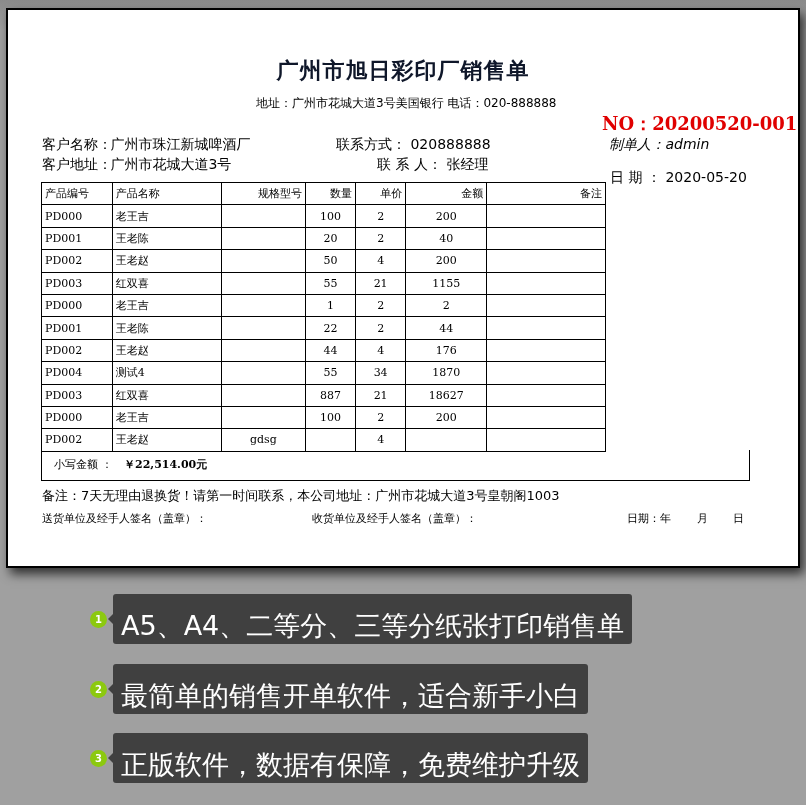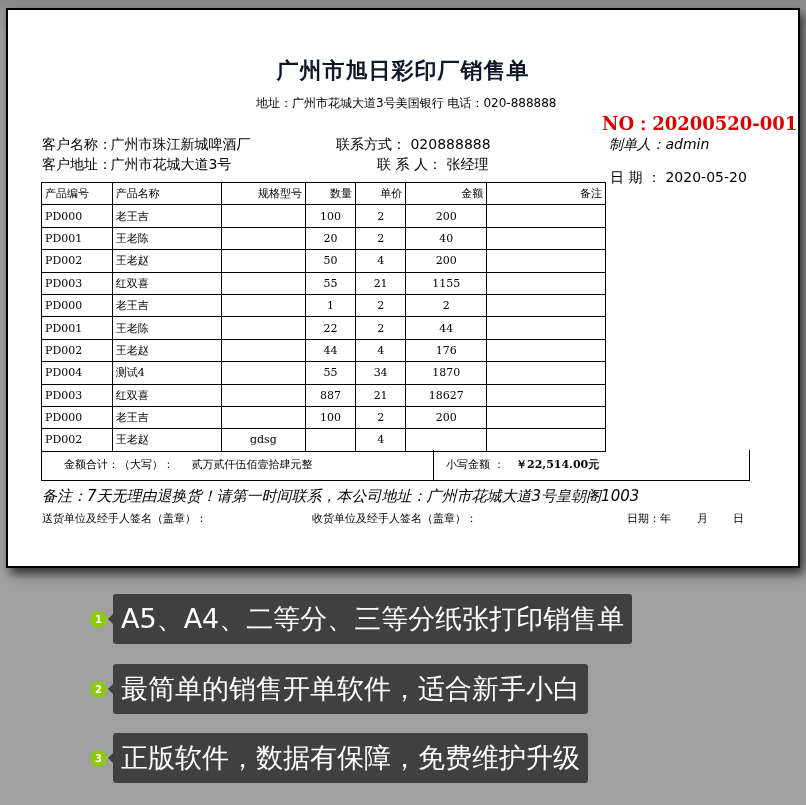--- a/index.html
+++ b/index.html
@@ -46,33 +46,33 @@
   table.items th.left { text-align: left; }
   td.c { text-align: center; margin-left: 36px; }
   td.l { text-align: left; }
   .totals {
     position: absolute; left: 41px; top: 450px; width: 709px; height: 31px;
     border: 1.5px solid #000; border-top: none; display: flex; font-size: 11px;
   }
   .totals .big { width: 392px; border-right: 1.5px solid #000; padding-left: 22px; line-height: 30px; }
   .totals .small { flex: 1; padding-left: 12px; line-height: 30px; }
   .totals .amt { font-weight: bold; font-family: "DejaVu Serif", serif; margin-left: 8px; }
-  .note { position: absolute; left: 42px; top: 487px; font-size: 15px; font-style: italic; }
+  .note { position: absolute; left: 42px; top: 487px; font-size: 13px; }
   .sig { position: absolute; top: 511px; font-size: 11px; white-space: nowrap; }
   .feature {
     position: absolute; left: 90px; height: 50px; display: flex; align-items: center;
   }
   .badge {
     width: 17px; height: 17px; border-radius: 50%; background: #8cc90f; color: #fff;
     font-size: 10px; font-weight: bold; text-align: center; line-height: 17px;
     margin-right: 6px;
   }
   .pill {
     position: relative; background: #404040; color: #fff; border-radius: 3px;
-    height: 50px; line-height: 50px; padding: 0 8px; font-size: 27px;
+    height: 50px; line-height: 50px; padding: 7px 8px; font-size: 27px;
   }
   .pill::before {
     content: ""; position: absolute; left: -5px; top: 20px;
     border-right: 5px solid #404040; border-top: 5px solid transparent; border-bottom: 5px solid transparent;
   }
 </style>
 </head>
 <body>
 
 <div class="bg-top"></div>
@@ -227,24 +227,20 @@
         <td class="c">gdsg</td>
         <td class="c"></td>
         <td class="c">4</td>
         <td class="c"></td>
         <td class="l"></td>
       </tr>
     </tbody>
 </table>
 
 <div class="totals">
-  <div class="big">
-    <span>金额合计：（大写）：</span>
-    <span style="margin-left:14px;">贰万贰仟伍佰壹拾肆元整</span>
-  </div>
   <div class="small">
     <span>小写金额 ：</span>
     <span class="amt">￥22,514.00元</span>
   </div>
 </div>
 
 <div class="note">备注：7天无理由退换货！请第一时间联系，本公司地址：广州市花城大道3号皇朝阁1003</div>
 <div class="sig" style="left:42px;">送货单位及经手人签名（盖章）：</div>
 <div class="sig" style="left:312px;">收货单位及经手人签名（盖章）：</div>
 <div class="sig" style="left:627px;">日期：</div>

